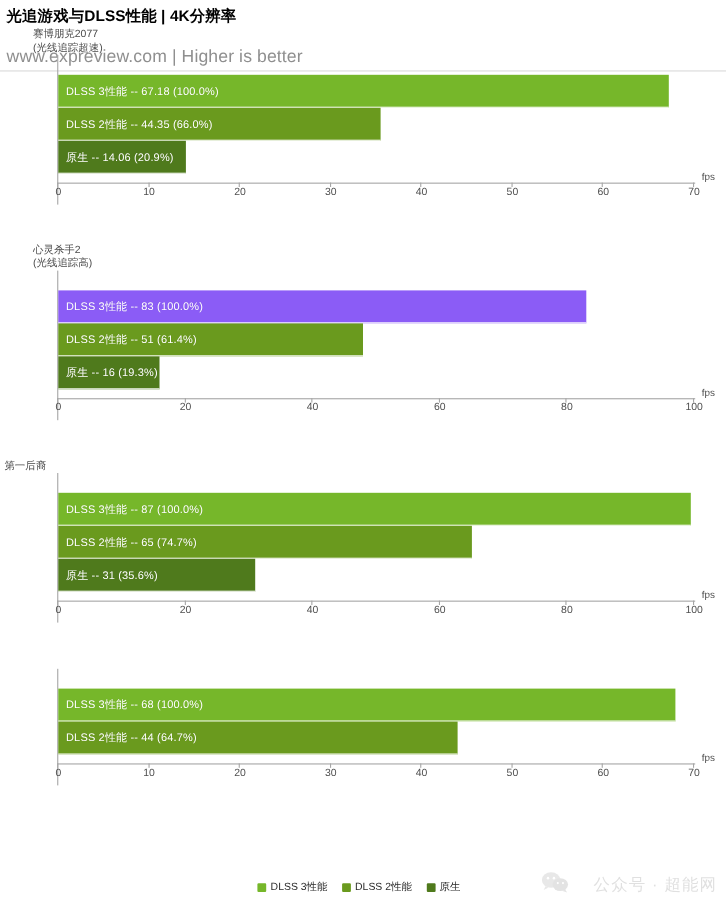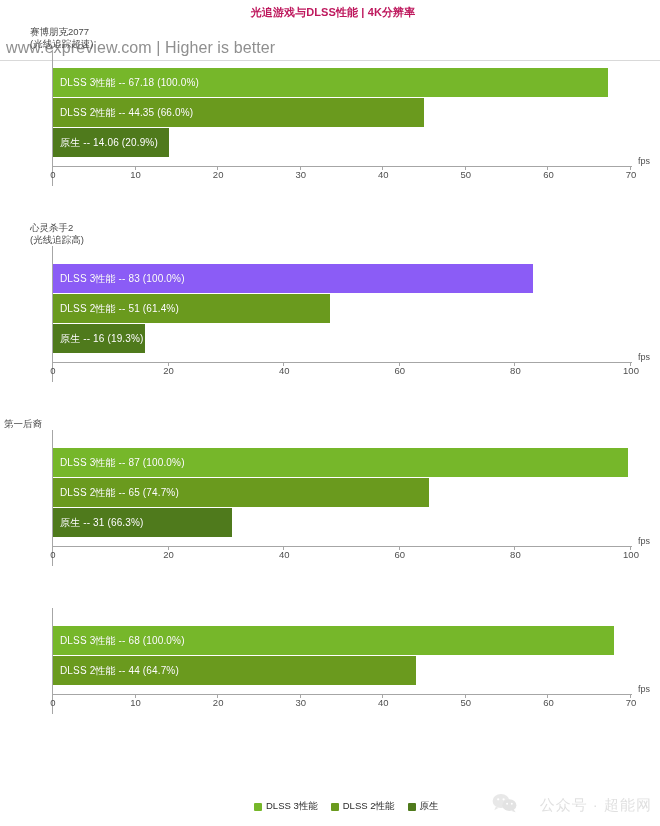--- a/index.html
+++ b/index.html
@@ -14,26 +14,25 @@
     font-family: "Liberation Sans", "DejaVu Sans", sans-serif;
     color: #231f20;
     overflow: hidden;
   }
 
   
   .header {
     padding: 6px 0 0 6px;
   }
   .header-title {
-    font-size: 11px;
+    font-size: 14px;
     font-weight: bold;
     letter-spacing: 0.1px;
-    color: #be185d;
+    color: #000000;
     line-height: 1.25;
-    text-align: center;
   }
   .header-sub {
     font-size: 16px;
     color: #8f8f8f;
     margin-top: 19px;
     letter-spacing: 0.1px;
   }
 
   
   .chart-block {
@@ -113,21 +112,20 @@
     letter-spacing: 0.15px;
     text-shadow: 0 0 1px rgba(0,0,0,0.12);
   }
 
   
   .legend {
     position: absolute;
     display: flex;
     align-items: flex-start;
     gap: 13px;
-    margin-left: 20px;
   }
   .legend-item {
     display: flex;
     align-items: center;
     gap: 4px;
     font-size: 9.5px;
     color: #2b2b2b;
   }
   .legend-swatch {
     width: 8px;
@@ -167,21 +165,21 @@
 <div id="charts-root">
     <div class="chart-block" style="position: absolute; top: 26px; left: 0px;">
       <div class="chart-label indent-more">赛博朋克2077
 (光线追踪超速)</div>
       <div class="plot" style="height: 136px;">
         <div class="plot-inner" style="height: 136px;">
           <div class="axis-y"></div>
           <div class="bar" style="top: 18px; height: 30px; width: 554.715px; background: rgb(118, 183, 42);">
             <span class="bar-text">DLSS 3性能  --  67.18 (100.0%)</span>
           </div>
-          <div class="bar" style="top: 48px; height: 30px; width: 371px; background: rgb(106, 154, 30);">
+          <div class="bar" style="top: 48px; height: 30px; width: 293px; background: rgb(106, 154, 30);">
             <span class="bar-text">DLSS 2性能  --  44.35 (66.0%)</span>
           </div>
           <div class="bar" style="top: 78px; height: 30px; width: 116.095px; background: rgb(79, 122, 28);">
             <span class="bar-text">原生  --  14.06 (20.9%)</span>
           </div>
           <div class="axis-x" style="top: 116px; width: 580px;"></div>
           <div class="axis-unit" style="top: 106px; left: 585px;">fps</div>
           <div class="tick" style="left: -1px; top: 116px;"></div>
           <div class="tick-label" style="left: 0px; top: 119px;">0</div>
           <div class="tick" style="left: 81.5714px; top: 116px;"></div>
@@ -238,21 +236,21 @@
       <div class="plot" style="height: 136px;">
         <div class="plot-inner" style="height: 136px;">
           <div class="axis-y"></div>
           <div class="bar" style="top: 18px; height: 30px; width: 575px; background: rgb(118, 183, 42);">
             <span class="bar-text">DLSS 3性能  --  87 (100.0%)</span>
           </div>
           <div class="bar" style="top: 48px; height: 30px; width: 375.7px; background: rgb(106, 154, 30);">
             <span class="bar-text">DLSS 2性能  --  65 (74.7%)</span>
           </div>
           <div class="bar" style="top: 78px; height: 30px; width: 179.18px; background: rgb(79, 122, 28);">
-            <span class="bar-text">原生  --  31 (66.3%)</span>
+            <span class="bar-text">原生  --  31 (35.6%)</span>
           </div>
           <div class="axis-x" style="top: 116px; width: 580px;"></div>
           <div class="axis-unit" style="top: 106px; left: 585px;">fps</div>
           <div class="tick" style="left: -1px; top: 116px;"></div>
           <div class="tick-label" style="left: 0px; top: 119px;">0</div>
           <div class="tick" style="left: 114.6px; top: 116px;"></div>
           <div class="tick-label" style="left: 115.6px; top: 119px;">20</div>
           <div class="tick" style="left: 230.2px; top: 116px;"></div>
           <div class="tick-label" style="left: 231.2px; top: 119px;">40</div>
           <div class="tick" style="left: 345.8px; top: 116px;"></div>

